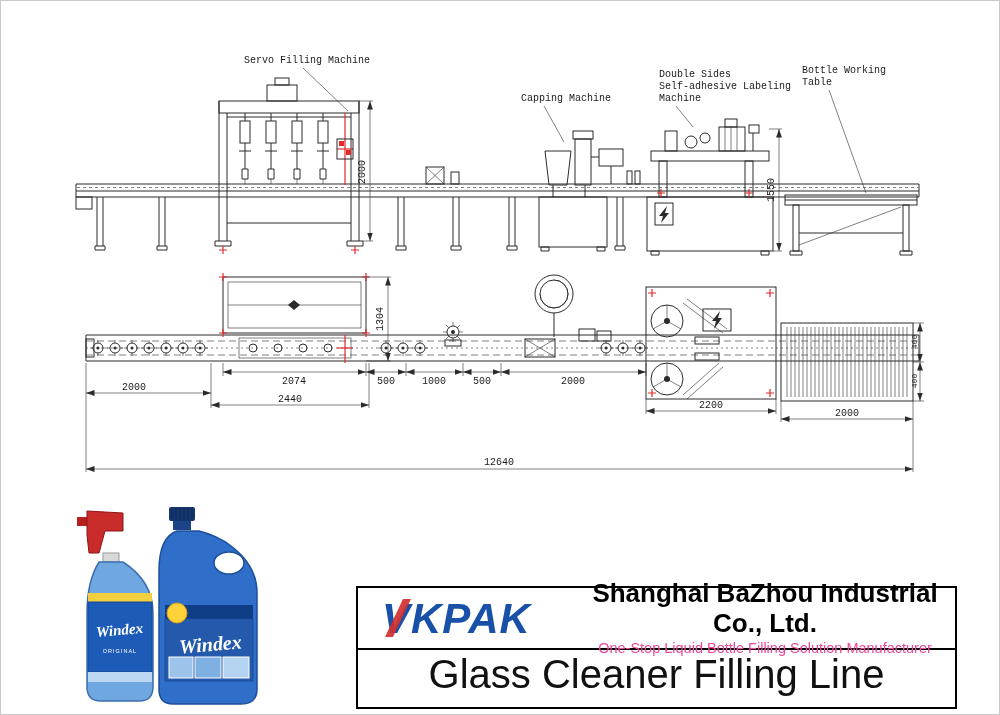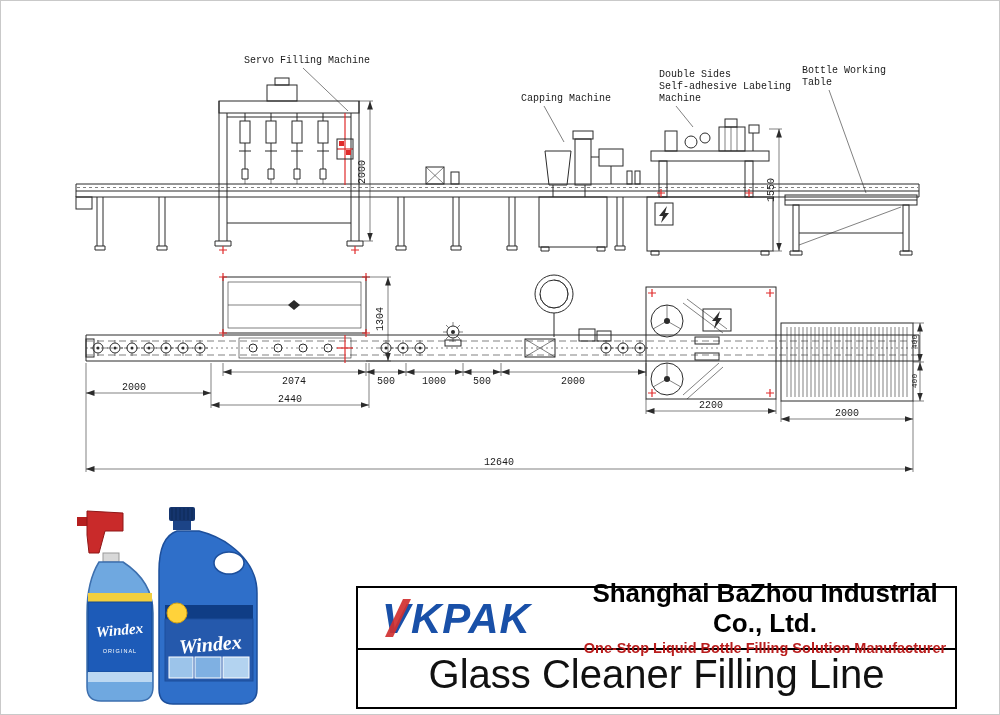--- a/index.html
+++ b/index.html
@@ -13,21 +13,21 @@
   .drawing .lbl{font-size:10px;}
   .drawing .dim{font-size:10px;}
   .drawing .dims{font-size:8px;}
   .products{position:absolute;left:58px;top:500px;}
   .info-box{position:absolute;left:355px;top:585px;width:601px;height:123px;border:2px solid #000;box-sizing:border-box;background:#fff;}
   .info-top{height:62px;display:flex;align-items:center;border-bottom:2px solid #000;box-sizing:border-box;}
   .logo-cell{width:225px;display:flex;align-items:center;justify-content:center;}
   .logo-text{font-family:"Liberation Sans",sans-serif;font-size:42px;font-weight:bold;font-style:italic;fill:#1950a8;letter-spacing:1px;}
   .company-cell{flex:1;text-align:center;padding-right:8px;}
   .company-name{font-size:26px;font-weight:bold;color:#000;line-height:1.15;}
-  .tagline{font-size:14.5px;font-weight:bold;color:#b91c1c;line-height:1.25;}
+  .tagline{font-size:14.5px;font-weight:normal;color:#ec4899;line-height:1.25;}
   .info-title{height:48px;display:flex;align-items:center;justify-content:center;font-size:40px;color:#111;}
 </style>
 </head>
 <body>
 
 <div class="stage">
 
   <svg class="drawing" width="1000" height="495" viewBox="0 0 1000 495">
     <defs>
       <marker id="arr" markerWidth="9" markerHeight="7" refX="8.5" refY="3.5" orient="auto-start-reverse" markerUnits="userSpaceOnUse">

